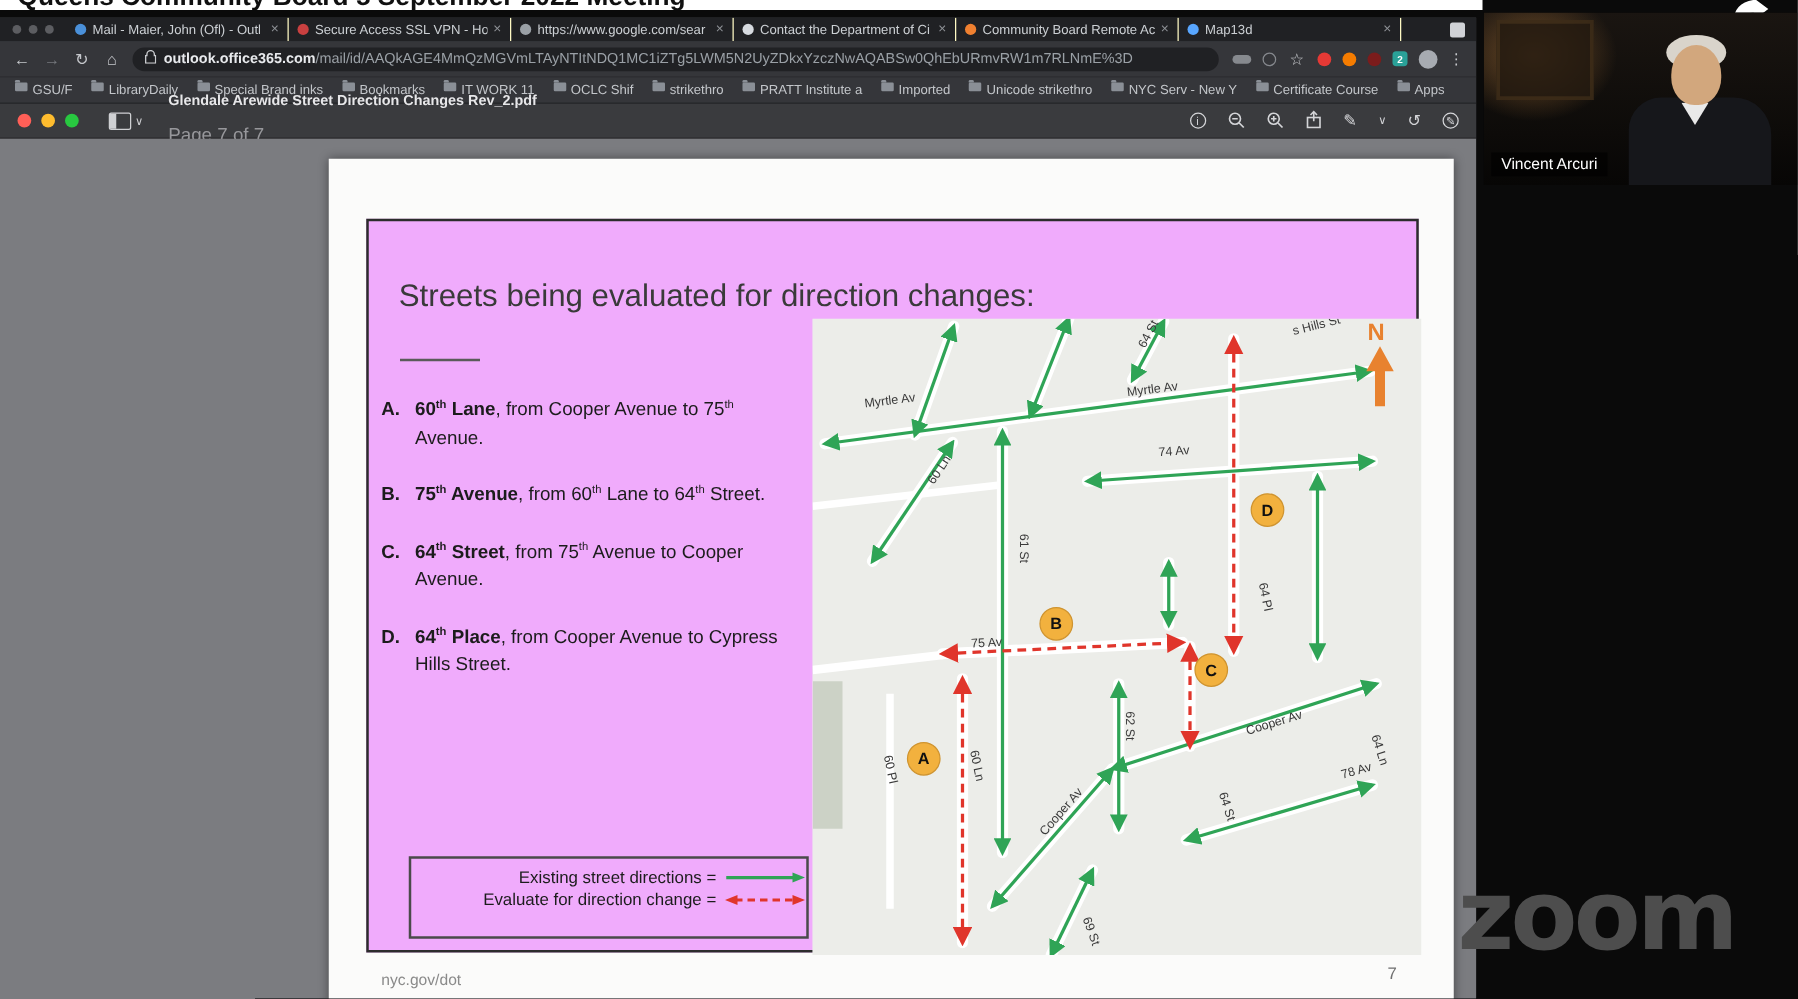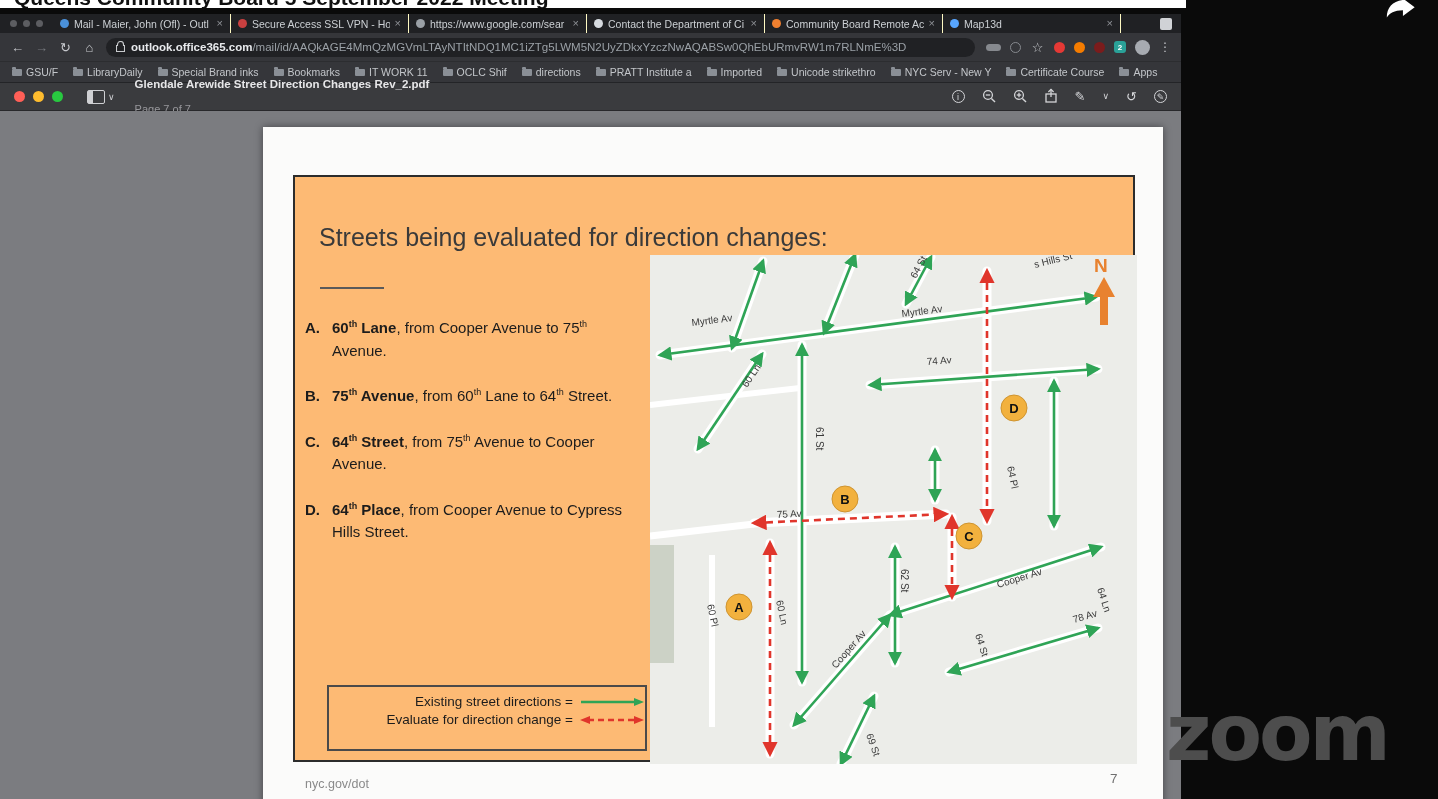--- a/index.html
+++ b/index.html
@@ -38,47 +38,47 @@
   .pill{width:15px;height:7px;border-radius:4px;background:#86898e;}
   .ring{width:11px;height:11px;border-radius:50%;border:1.5px solid #86898e;box-sizing:border-box;}
   .tealbox{width:12px;height:12px;border-radius:3px;background:#2aa198;color:#fff;font-size:8px;
            display:flex;align-items:center;justify-content:center;font-weight:700;}
   .avatar{width:15px;height:15px;border-radius:50%;background:#a7abb1;}
   .menu3{color:#c6c8cc;font-size:12px;}
 
   .bookmarksbar{position:absolute;left:0;top:47px;width:100%;height:21px;background:#35363a;
                 border-top:1px solid #2c2d30;display:flex;align-items:center;gap:15px;padding:0 12px;
                 font-size:10.5px;color:#c3c6ca;overflow:hidden;box-sizing:border-box;}
-  .bm{display:flex;align-items:center;gap:4px;white-space:nowrap;flex:none;}
+  .bm{display:flex;align-items:flex-start;gap:4px;white-space:nowrap;flex:none;}
   .fold{width:10px;height:7px;background:#8a8f96;border-radius:1px;position:relative;flex:none;}
   .fold:before{content:"";position:absolute;left:0;top:-2px;width:4px;height:2px;background:#8a8f96;
                border-radius:1px 1px 0 0;}
 
   
   .pdf-toolbar{position:absolute;left:0;top:68px;width:100%;height:29px;background:#3a3b3e;
                border-top:1px solid #232427;border-bottom:1px solid #28282b;display:flex;align-items:center;
                box-sizing:border-box;padding:0 14px;gap:8px;}
   .tl{width:11px;height:11px;border-radius:50%;flex:none;}
   .sidebar-btn{display:flex;align-items:center;gap:3px;margin-left:16px;color:#cfd0d3;flex:none;}
   .sb-rect{width:16px;height:12px;border:1.4px solid #cfd0d3;border-radius:2px;position:relative;}
   .sb-rect:before{content:"";position:absolute;left:0;top:0;width:5px;height:100%;background:#cfd0d3;}
   .pdf-titles{margin-left:12px;line-height:1.15;}
   .pdf-title{font-size:11.5px;font-weight:700;color:#e7e7e9;}
-  .pdf-page-info{font-size:11px;color:#97979b;margin-top:12px;}
+  .pdf-page-info{font-size:15px;color:#97979b;margin-top:12px;}
   .pdf-icons{margin-left:auto;display:flex;align-items:center;gap:17px;color:#d4d5d8;font-size:13px;}
   .pi{line-height:1;}
   .circ{width:13px;height:13px;border:1.3px solid #d4d5d8;border-radius:50%;font-size:9px;display:flex;
         align-items:center;justify-content:center;box-sizing:border-box;}
 
   
   .pdf-area{position:absolute;left:0;top:97px;width:100%;height:688px;background:#7b7c80;overflow:hidden;}
   .pdf-page{position:absolute;left:263px;top:16px;width:900px;height:700px;background:#fbfbfa;
             box-shadow:0 0 8px rgba(0,0,0,.45);}
   .slide{position:absolute;left:30px;top:48px;width:842px;height:587px;border:2px solid #2c2c2c;
-         box-sizing:border-box;background:#fdba74;}
+         box-sizing:border-box;background:#f0abfc;}
   .slide-title{position:absolute;left:24px;top:46px;font-size:25px;color:#3a3a3a;font-weight:500;}
   .title-rule{position:absolute;left:25px;top:110px;width:64px;border-top:2px solid #5a5a5a;}
   .street-list{position:absolute;left:10px;top:140px;width:346px;}
   .street-item{display:flex;margin-bottom:23px;font-size:15px;line-height:1.5;color:#1c1c1c;}
   .street-item .letter{width:27px;font-weight:700;flex:none;}
   .street-item .body{width:312px;}
   sup{font-size:.6em;line-height:0;}
 
   .legend{position:absolute;left:32px;top:508px;width:320px;height:66px;border:2px solid #4a4a4a;
           box-sizing:border-box;padding-top:4px;text-align:center;font-size:13.5px;color:#1c1c1c;}
@@ -212,21 +212,21 @@
         <span class="bm">
           <span class="fold"></span>
           <span>IT WORK 11</span>
         </span>
         <span class="bm">
           <span class="fold"></span>
           <span>OCLC Shif</span>
         </span>
         <span class="bm">
           <span class="fold"></span>
-          <span>directions</span>
+          <span>strikethro</span>
         </span>
         <span class="bm">
           <span class="fold"></span>
           <span>PRATT Institute a</span>
         </span>
         <span class="bm">
           <span class="fold"></span>
           <span>Imported</span>
         </span>
         <span class="bm">
@@ -414,15 +414,24 @@
               </svg>
           </div>
         </div>
 
         <div class="page-footer-left">nyc.gov/dot</div>
         <div class="page-footer-num">7</div>
       </div>
     </div>
   </div>
 
+  <div class="zoom-thumb">
+    <div class="vt-bg"></div>
+    <div class="vt-frame"></div>
+    <div class="vt-body"></div>
+    <div class="vt-collar"></div>
+    <div class="vt-hair"></div>
+    <div class="vt-head"></div>
+    <div class="name-tag">Vincent Arcuri</div>
+  </div>
 
   <div class="zoom-watermark">zoom</div>
 </div>
 
 </body></html>

